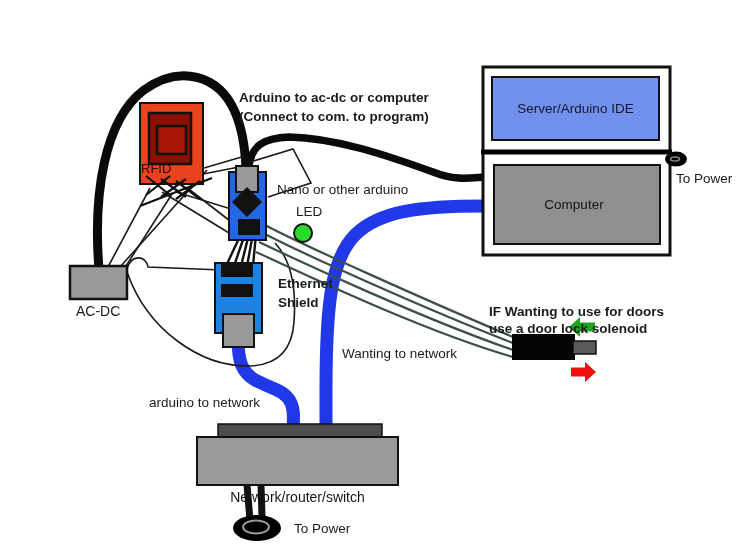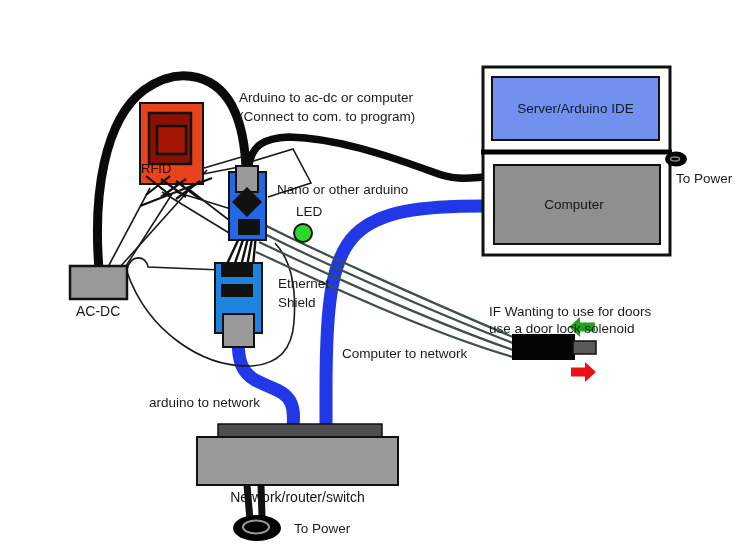--- a/index.html
+++ b/index.html
@@ -2,21 +2,21 @@
 <html><head>
 <meta charset="utf-8">
 <style>
   html,body{margin:0;padding:0;background:#ffffff;}
   .stage{
     position:relative;width:740px;height:555px;background:#ffffff;overflow:hidden;
     font-family:"Liberation Sans",sans-serif;color:#1b1b1b;
   }
   .stage svg{position:absolute;left:0;top:0;}
   .lbl{position:absolute;font-size:13.5px;line-height:18px;color:#1b1b1b;white-space:nowrap;}
-  .lbl .line{white-space:nowrap;}
+  .lbl .line{white-space:nowrap;font-weight:bold;}
   .lbl-center{
     position:absolute;display:flex;align-items:center;justify-content:center;
     font-size:13.5px;color:#141414;text-align:center;
   }
   .rfid-lbl{color:#2a0b05;font-size:13px;}
   .note{line-height:18.5px;}
   .door-note{line-height:16.5px;}
   .eth-lbl{line-height:19px;}
 </style>
 </head>
@@ -115,21 +115,21 @@
 
   <div class="lbl eth-lbl" style="left:278px;top:274px;">
     <div class="line">Ethernet</div>
     <div class="line">Shield</div>
   </div>
 
   <div class="lbl rfid-lbl" style="left:141px;top:160px;">RFID</div>
   <div class="lbl" style="left:76px;top:302px;font-size:14px;">AC-DC</div>
 
   <div class="lbl" style="left:149px;top:394px;">arduino to network</div>
-  <div class="lbl" style="left:342px;top:345px;">Computer to network</div>
+  <div class="lbl" style="left:342px;top:345px;">Wanting to network</div>
 
   <div class="lbl door-note" style="left:489px;top:284px;margin-top:20px;">
     <div class="line">IF Wanting to use for doors</div>
     <div class="line">use a door lock solenoid</div>
   </div>
 
   <div class="lbl" style="left:676px;top:170px;">To Power</div>
   <div class="lbl" style="left:294px;top:520px;">To Power</div>
 
   <div class="lbl-center" style="left:492px;top:77px;width:167px;height:63px;color:#101826;">Server/Arduino IDE</div>

